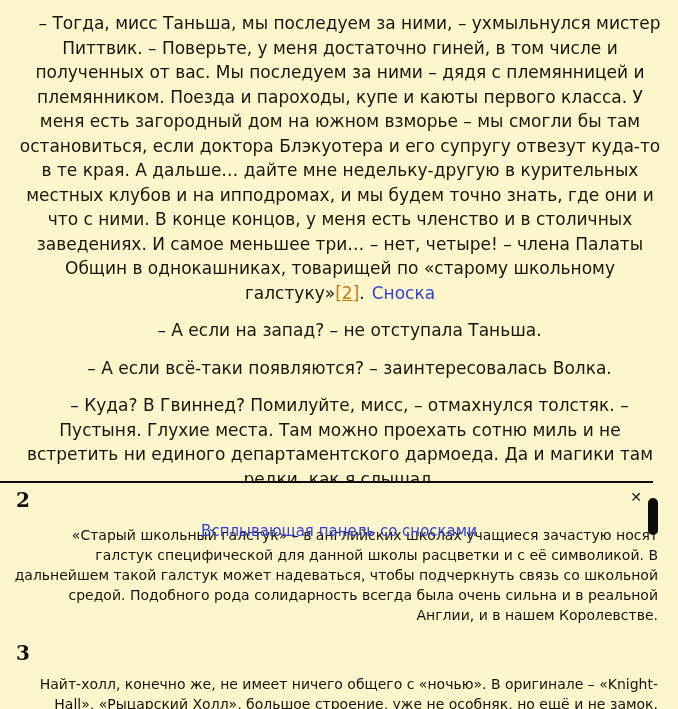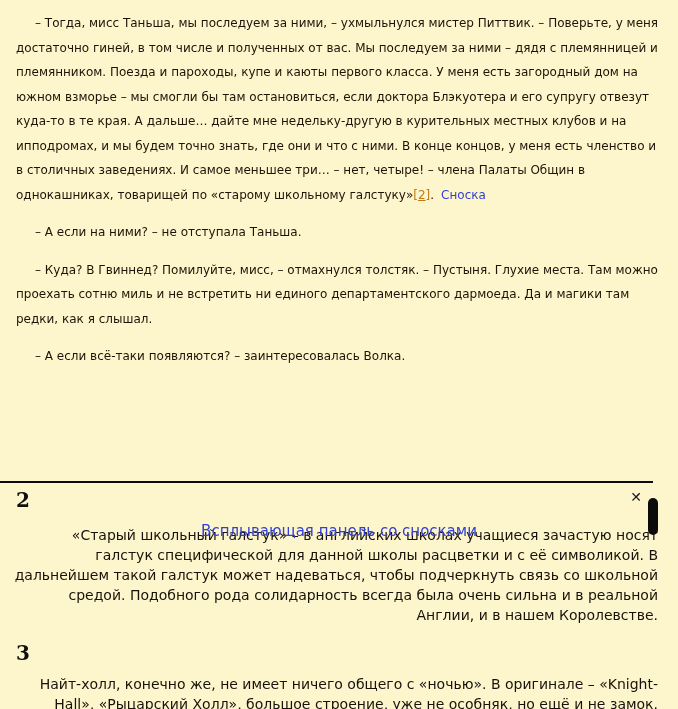--- a/index.html
+++ b/index.html
@@ -15,22 +15,23 @@
     background:#fdf6cd;
     overflow:hidden;
   }
   
   .main-text {
     position:absolute; top:0; left:0;
     width:678px; height:481px;
     box-sizing:border-box;
     padding:11px 14px 0 16px;
     overflow:hidden;
-    font-size:12px; line-height:24.5px;
+    font-size:17px; line-height:24.5px;
     color:#1f1206;
+    text-align:center;
   }
   .main-text p { margin:0 0 13px 0; text-indent:19px; }
   .ref-link { color:#bf7c12; text-decoration:none; cursor:pointer; }
   .ref-link .ref-num { text-decoration:underline; }
   .note-link { color:#3340d4; text-decoration:none; cursor:pointer; margin-left:7px; }
   
   .footnote-panel {
     position:absolute; top:481px; left:0;
     width:678px; height:228px;
     background:#fdf6cd;
@@ -75,23 +76,23 @@
   .fn-num-block { margin:17px 0 0 16px; }
   .fn-text-last { margin-top:10px; }
 </style>
 </head>
 <body>
 
 <div class="reader">
 
   <div class="main-text">
     <p><span>– Тогда, мисс Таньша, мы последуем за ними, – ухмыльнулся мистер Питтвик. – Поверьте, у меня достаточно гиней, в том числе и полученных от вас. Мы последуем за ними – дядя с племянницей и племянником. Поезда и пароходы, купе и каюты первого класса. У меня есть загородный дом на южном взморье – мы смогли бы там остановиться, если доктора Блэкуотера и его супругу отвезут куда-то в те края. А дальше… дайте мне недельку-другую в курительных местных клубов и на ипподромах, и мы будем точно знать, где они и что с ними. В конце концов, у меня есть членство и в столичных заведениях. И самое меньшее три… – нет, четыре! – члена Палаты Общин в однокашниках, товарищей по «старому школьному галстуку»</span><a class="ref-link"><span>[</span><span class="ref-num">2</span><span>]</span></a><span>.</span><a class="note-link">Сноска</a></p>
-    <p><span>– А если на ними? – не отступала Таньша.</span></p>
+    <p><span>– А если на запад? – не отступала Таньша.</span></p>
+    <p><span>– А если всё-таки появляются? – заинтересовалась Волка.</span></p>
     <p><span>– Куда? В Гвиннед? Помилуйте, мисс, – отмахнулся толстяк. – Пустыня. Глухие места. Там можно проехать сотню миль и не встретить ни единого департаментского дармоеда. Да и магики там редки, как я слышал.</span></p>
-    <p><span>– А если всё-таки появляются? – заинтересовалась Волка.</span></p>
 
   </div>
 
   <div class="footnote-panel">
     <div class="panel-topline"></div>
 
     <div class="panel-header">
       <span class="fn-number header-num">2</span>
       <a class="panel-title">Всплывающая панель со сносками</a>
       <span class="close-btn">✕</span>

